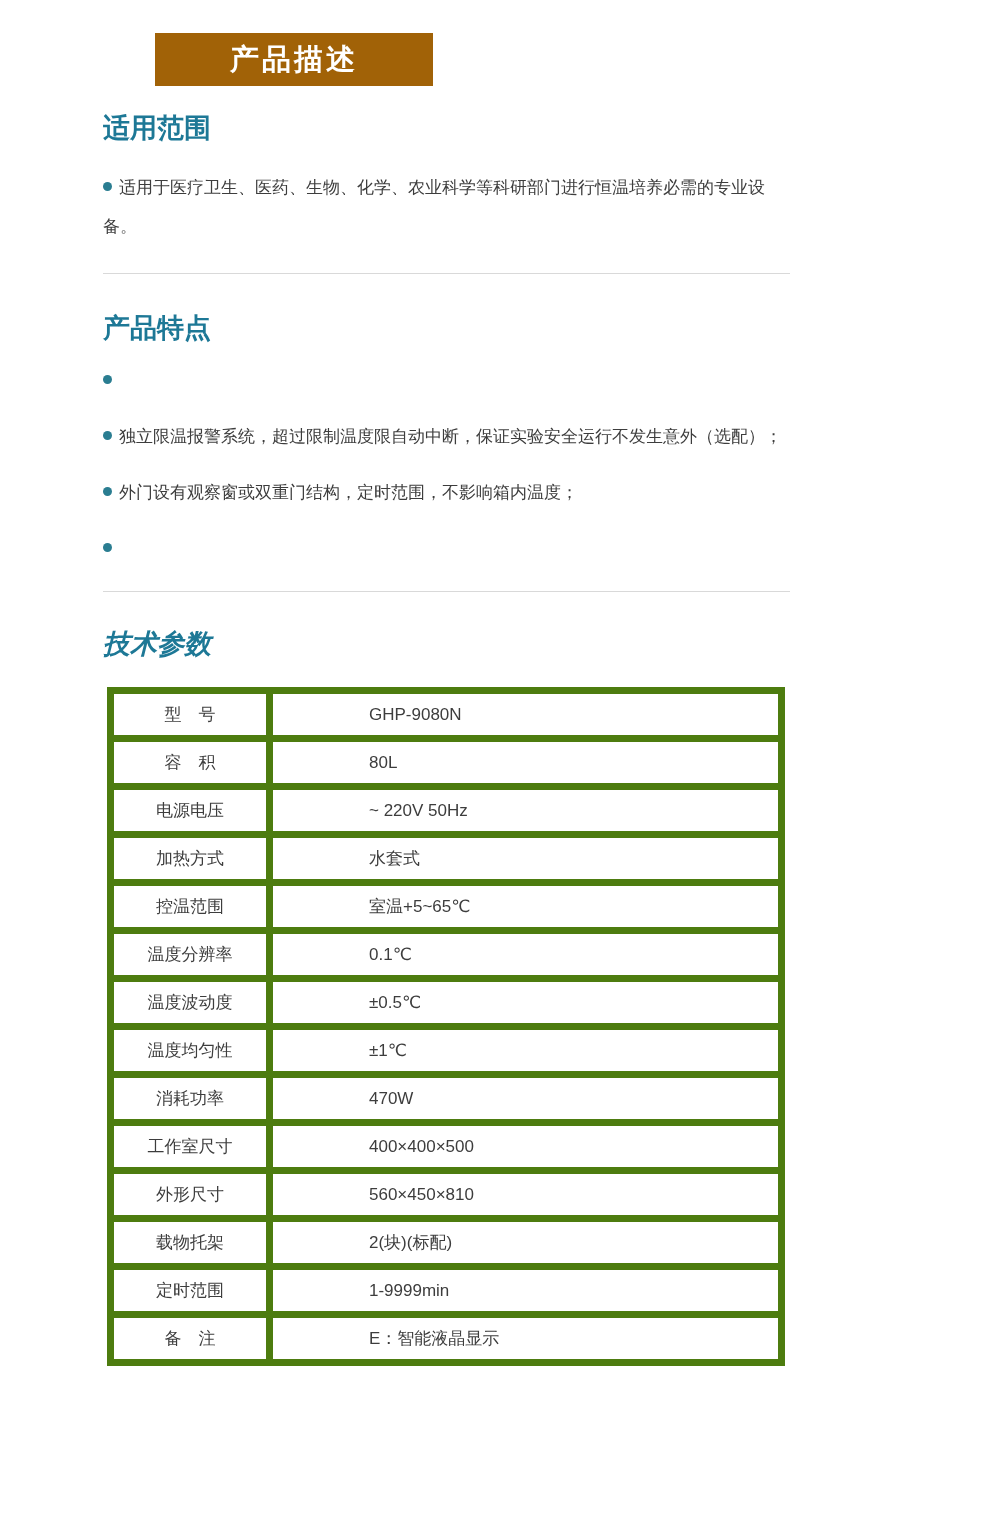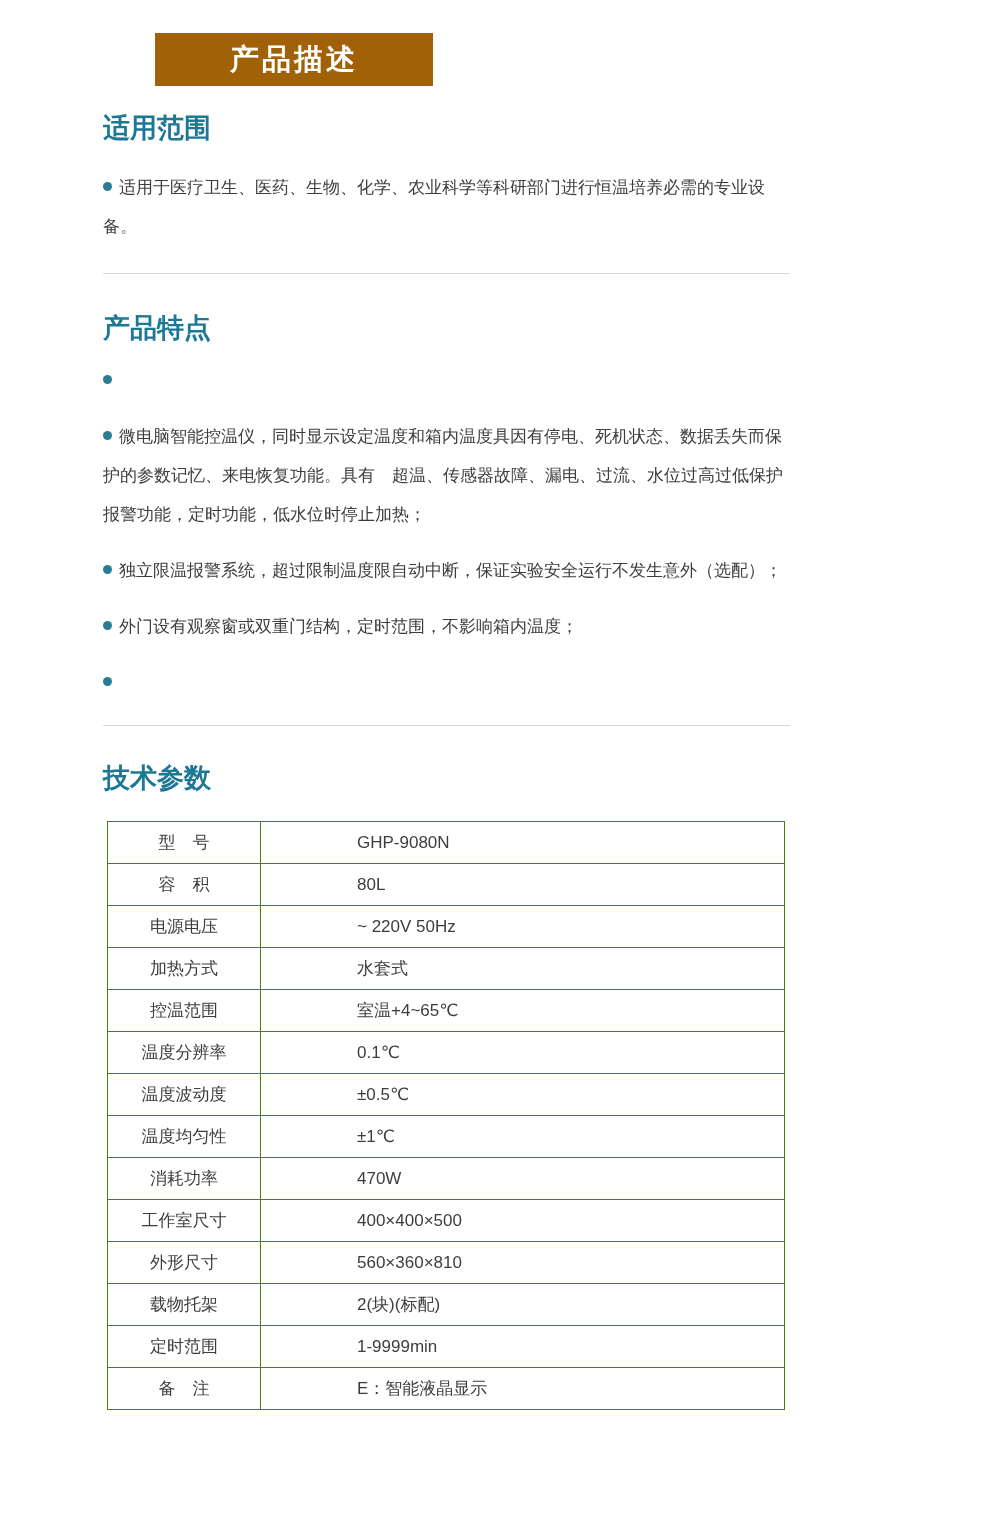--- a/index.html
+++ b/index.html
@@ -33,21 +33,21 @@
   }
   .section-title {
     color: #1d7896;
     font-size: 27px;
     font-weight: bold;
     line-height: 32px;
     margin: 0;
   }
   .scope-title   { padding-top: 26px; }
   .features-title{ padding-top: 38px; }
-  .specs-title   { padding-top: 36px; }
+  .specs-title   { padding-top: 36px; font-style: italic; }
 
   .para {
     margin: 0;
     padding-top: 24px;
     font-size: 17px;
     line-height: 39px;
     color: #3d3d3d;
   }
   .para.tight { padding-top: 17px; }
 
@@ -71,21 +71,21 @@
   .divider-2 { margin-top: 23px; }
 
   table.specs {
     border-collapse: collapse;
     margin-top: 27px;
     margin-left: 4px;
     width: 678px;
     table-layout: fixed;
   }
   table.specs td {
-    border: 1px solid #4d7c0f;
+    border: 7px solid #4d7c0f;
     height: 39px;
     font-size: 17px;
     color: #3d3d3d;
     background: #ffffff;
   }
   td.spec-label {
     width: 150px;
     text-align: center;
   }
   td.spec-value {
@@ -103,21 +103,20 @@
 
   <h2 class="section-title scope-title">适用范围</h2>
 
   <p class="para"><span class="dot"></span><span>适用于医疗卫生、医药、生物、化学、农业科学等科研部门进行恒温培养必需的专业设备。</span></p>
 
   <hr class="divider divider-1">
 
   <h2 class="section-title features-title">产品特点</h2>
 
   <p class="para tight"><span class="dot"></span></p>
-  <p class="para tight"><span class="dot"></span><span>微电脑智能控温仪，同时显示设定温度和箱内温度具因有停电、死机状态、数据丢失而保护的参数记忆、来电恢复功能。具有　超温、传感器故障、漏电、过流、水位过高过低保护报警功能，定时功能，低水位时停止加热；</span></p>
   <p class="para tight"><span class="dot"></span><span>独立限温报警系统，超过限制温度限自动中断，保证实验安全运行不发生意外（选配）；</span></p>
   <p class="para tight"><span class="dot"></span><span>外门设有观察窗或双重门结构，定时范围，不影响箱内温度；</span></p>
   <p class="para tight"><span class="dot"></span></p>
 
   <hr class="divider divider-2">
 
   <h2 class="section-title specs-title">技术参数</h2>
 
   <table class="specs">
     <tbody>
@@ -132,21 +131,21 @@
       <tr>
         <td class="spec-label">电源电压</td>
         <td class="spec-value">~ 220V 50Hz</td>
       </tr>
       <tr>
         <td class="spec-label">加热方式</td>
         <td class="spec-value">水套式</td>
       </tr>
       <tr>
         <td class="spec-label">控温范围</td>
-        <td class="spec-value">室温+4~65℃</td>
+        <td class="spec-value">室温+5~65℃</td>
       </tr>
       <tr>
         <td class="spec-label">温度分辨率</td>
         <td class="spec-value">0.1℃</td>
       </tr>
       <tr>
         <td class="spec-label">温度波动度</td>
         <td class="spec-value">±0.5℃</td>
       </tr>
       <tr>
@@ -156,21 +155,21 @@
       <tr>
         <td class="spec-label">消耗功率</td>
         <td class="spec-value">470W</td>
       </tr>
       <tr>
         <td class="spec-label">工作室尺寸</td>
         <td class="spec-value">400×400×500</td>
       </tr>
       <tr>
         <td class="spec-label">外形尺寸</td>
-        <td class="spec-value">560×360×810</td>
+        <td class="spec-value">560×450×810</td>
       </tr>
       <tr>
         <td class="spec-label">载物托架</td>
         <td class="spec-value">2(块)(标配)</td>
       </tr>
       <tr>
         <td class="spec-label">定时范围</td>
         <td class="spec-value">1-9999min</td>
       </tr>
       <tr>

